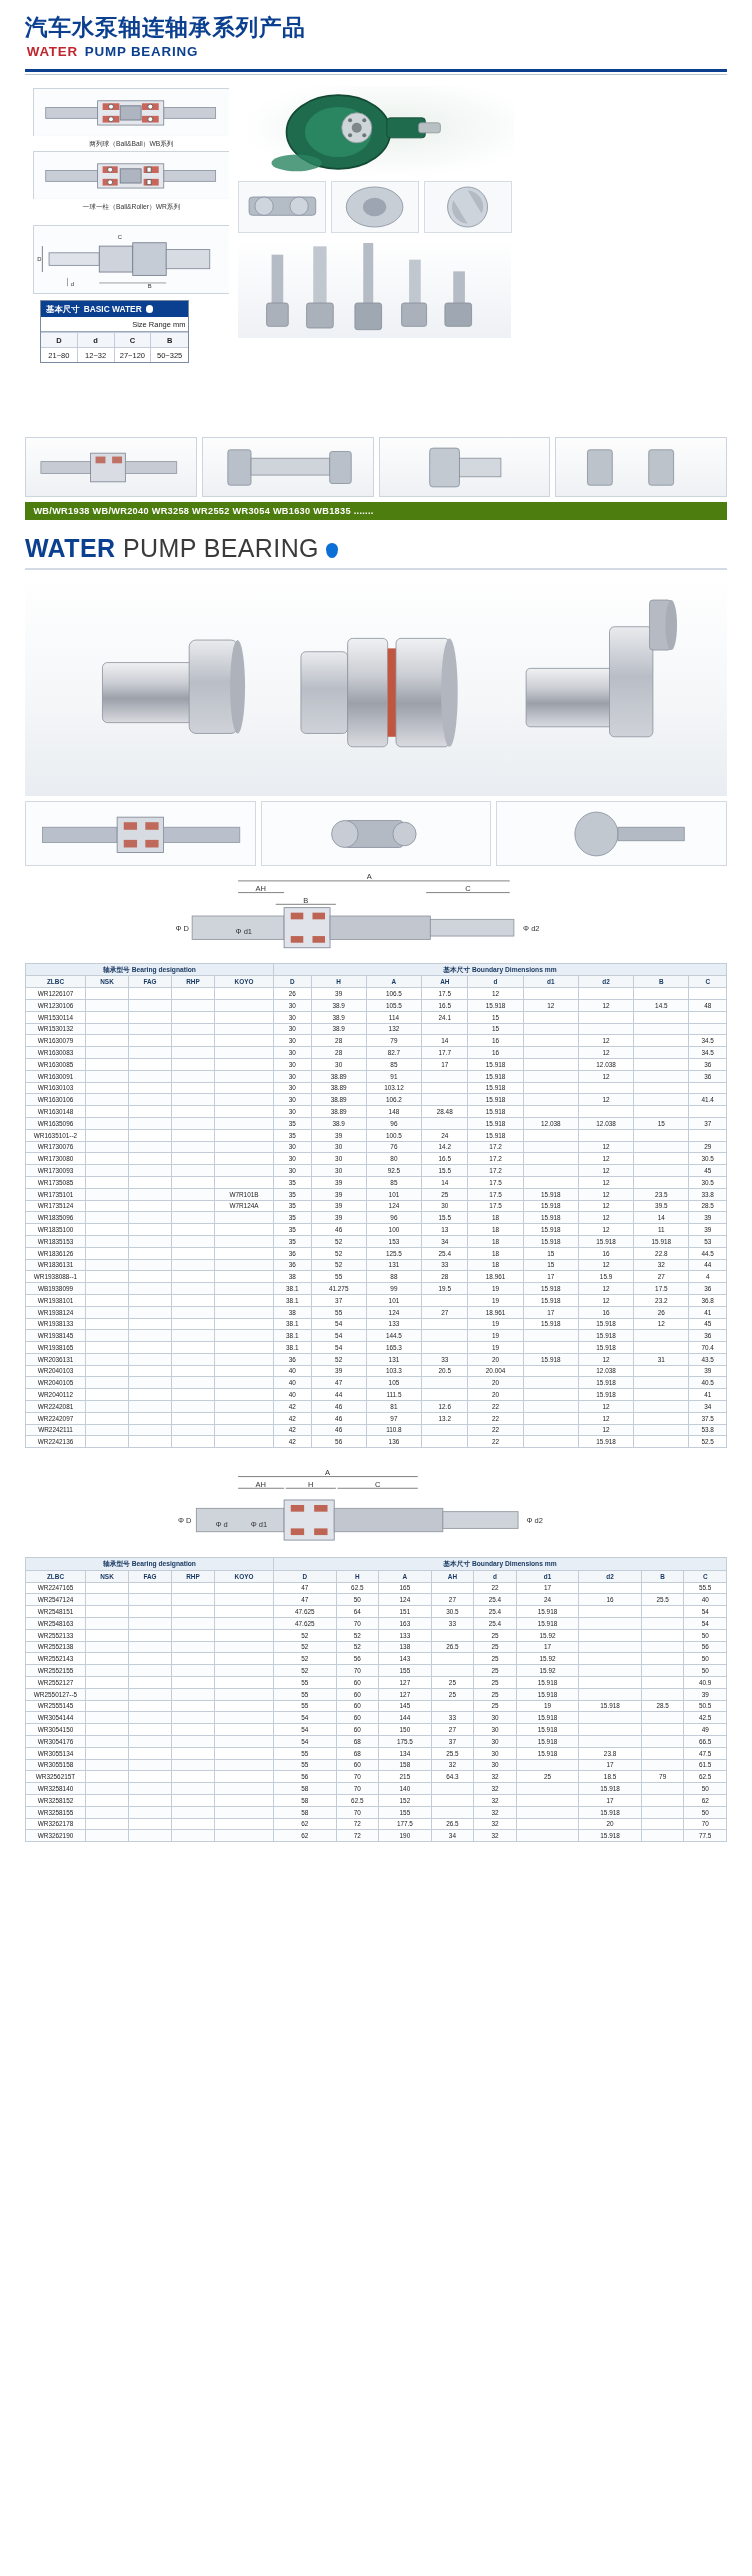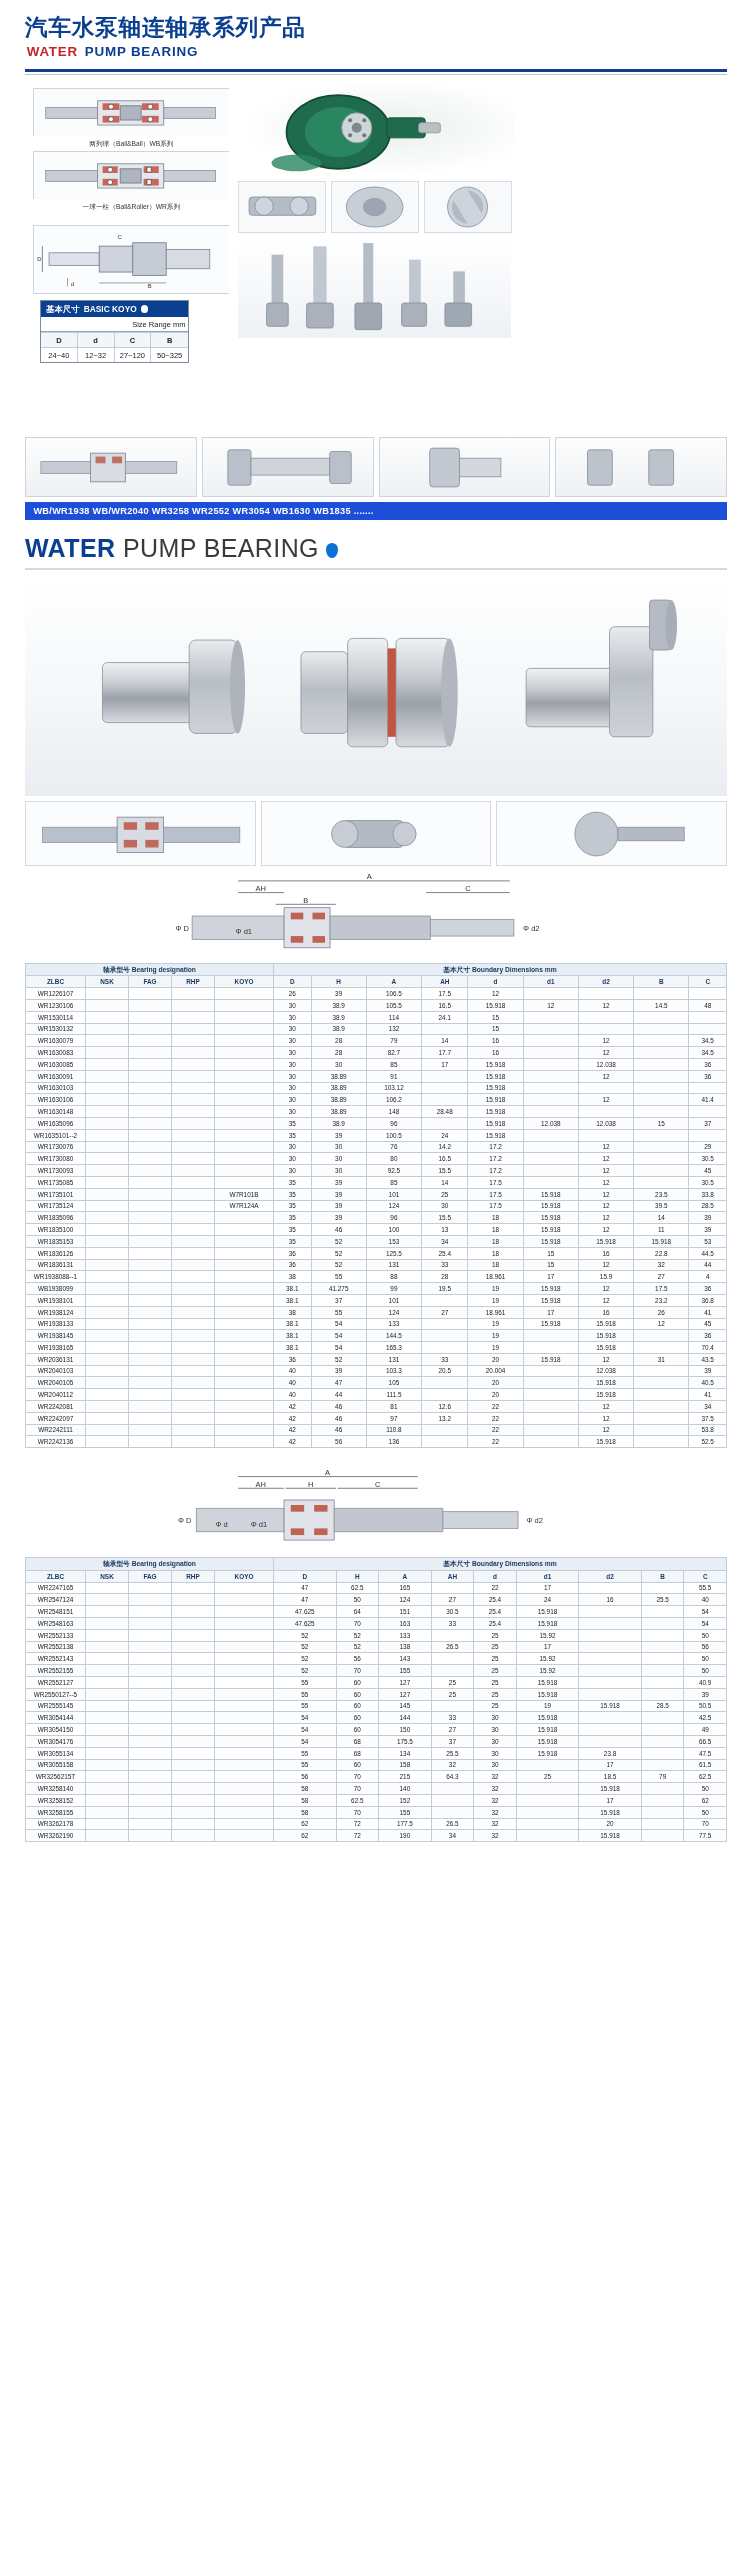--- a/index.html
+++ b/index.html
@@ -79,21 +79,21 @@
     margin: 5px 25px 0 25px;
     display: flex; gap: 5px;
   }
   .photo-cell {
     flex: 1; height: 60px; border: 0.8px solid #ccd4dd;
     background: linear-gradient(180deg,#fdfdfd,#eef1f4);
     position: relative; overflow: hidden;
   }
   .model-bar {
     margin: 5px 25px 0 25px;
-    background: #1d4ed8; color: #fff; font-size: 9.2px; font-weight: bold;
+    background: #4d7c0f; color: #fff; font-size: 9.2px; font-weight: bold;
     padding: 4.2px 8.4px; letter-spacing: 0.3px;
   }
 
   
   .banner {
     margin: 13.4px 25px 0 25px;
     display: flex; align-items: center; gap: 7.5px;
   }
   .banner .w1 { color:#0b3f8f; font-size: 25px; font-weight: bold; letter-spacing:0.4px;}
   .banner .w2 { color:#3a3a3a; font-size: 25px; letter-spacing:0.4px;}
@@ -215,30 +215,30 @@
         <text x="44" y="72" font-size="7" fill="#333" font-family="Liberation Sans">d</text>
         <text x="100" y="16" font-size="7" fill="#333" font-family="Liberation Sans">C</text>
         <text x="136" y="74" font-size="7" fill="#333" font-family="Liberation Sans">B</text>
         <line x1="78" y1="68" x2="158" y2="68" stroke="#444" stroke-width="0.6"></line>
       </svg>
     </div>
 
     <div class="basic-size">
       <div class="bs-head">
         <span class="cn">基本尺寸</span>
-        <span>BASIC KOYO</span>
+        <span>BASIC WATER</span>
         <span class="dot"></span>
       </div>
       <div class="bs-sub">Size Range    mm</div>
       <div class="bs-grid">
         <div class="hdr">D</div>
         <div class="hdr">d</div>
         <div class="hdr">C</div>
         <div class="hdr">B</div>
-        <div>24~40</div>
+        <div>21~80</div>
         <div>12~32</div>
         <div>27~120</div>
         <div>50~325</div>
       </div>
     </div>
 
     <div style="position:absolute; left:213px; top:5px; width:276px; height:92px;
                 background:radial-gradient(ellipse at 55% 45%, #e9f0ec 0%, #ffffff 70%);">
       <svg width="276" height="92" viewBox="0 0 330 110">
         <ellipse cx="120" cy="55" rx="62" ry="44" fill="#1f6b4e" stroke="#134932" stroke-width="2"></ellipse>

